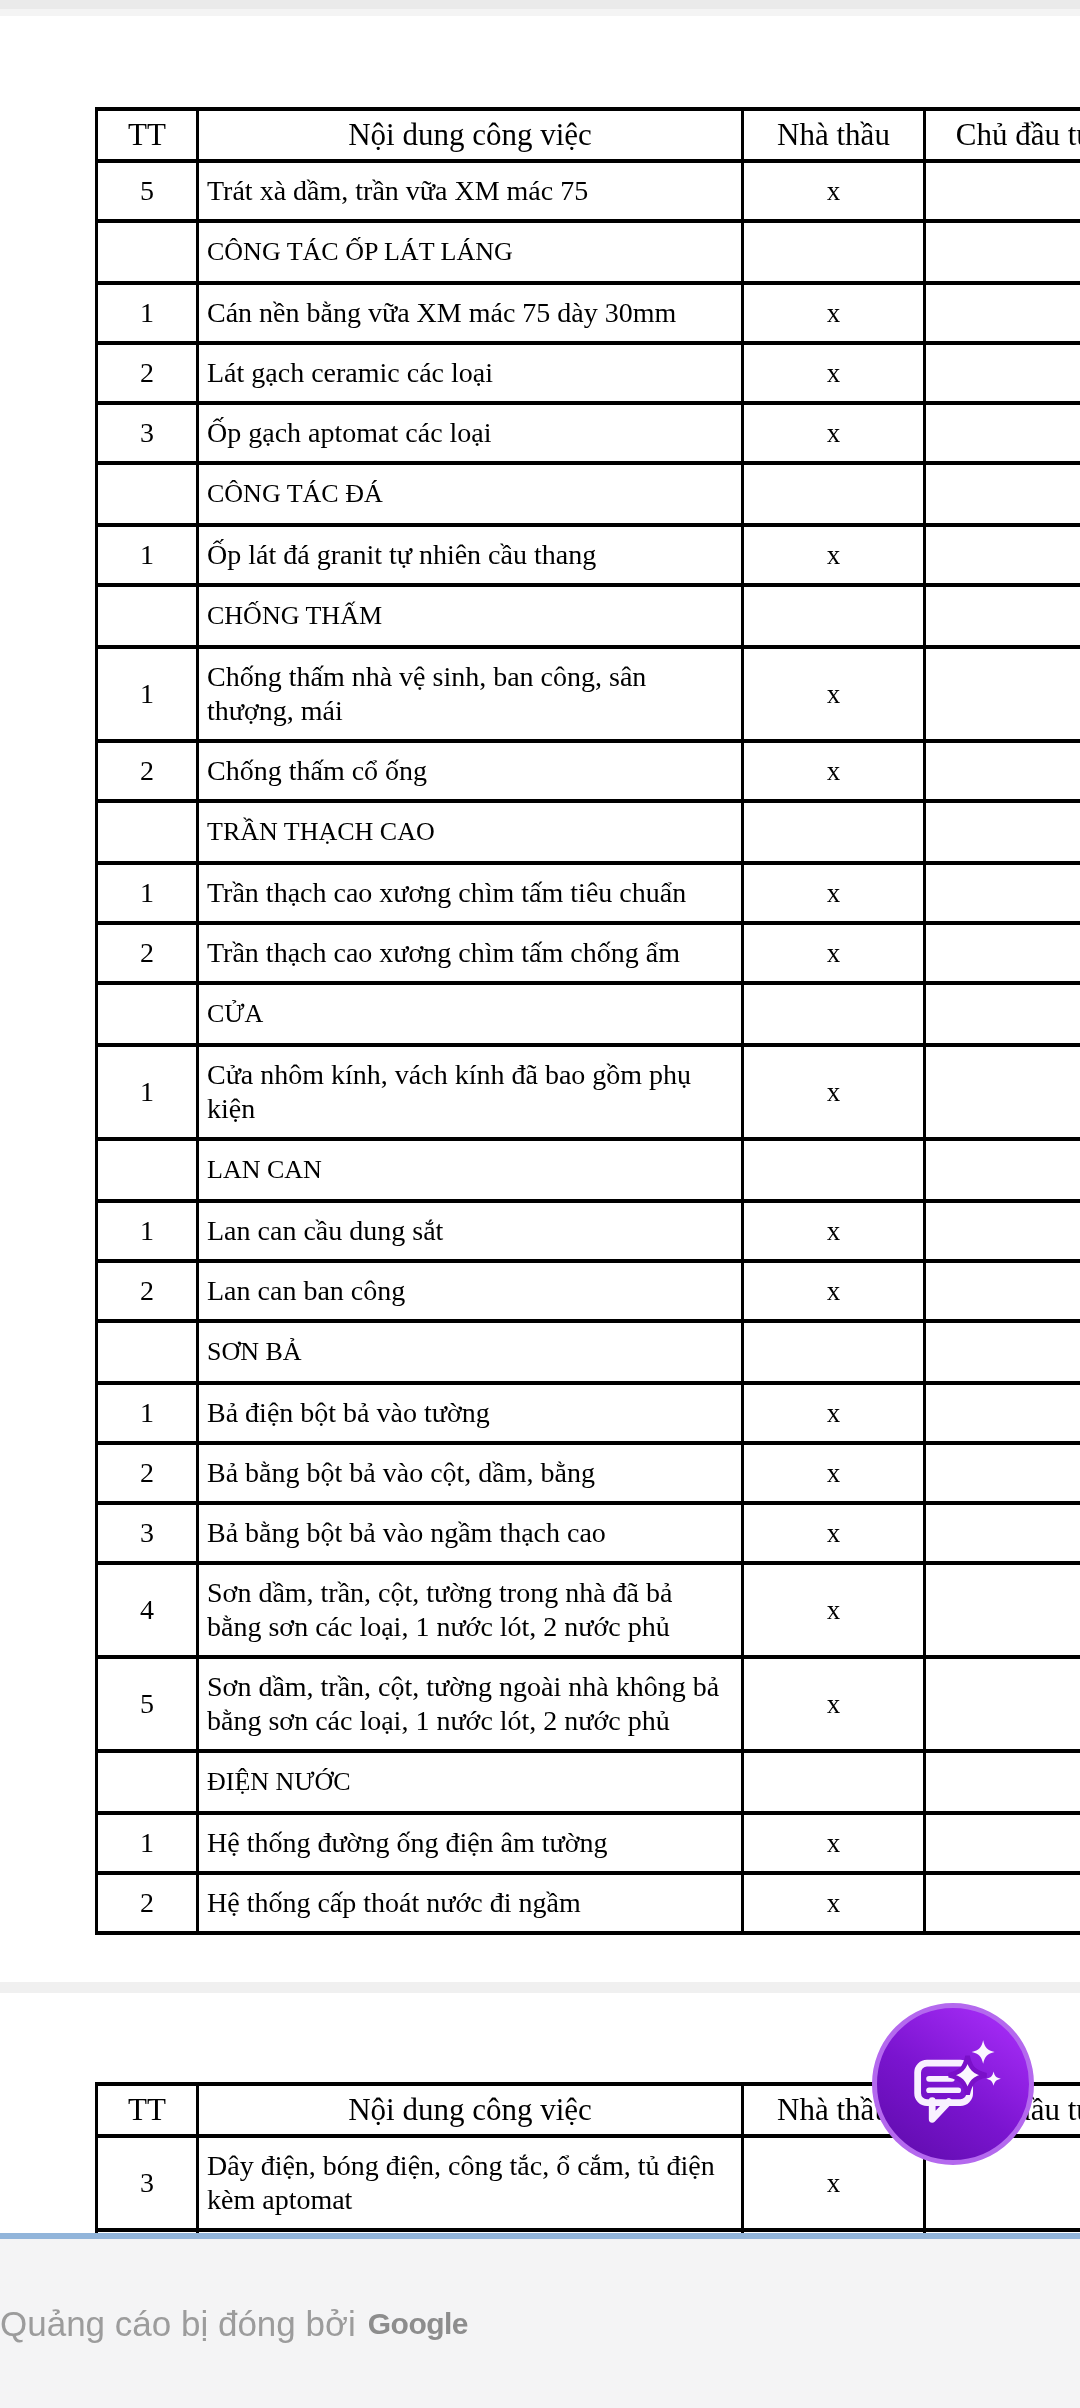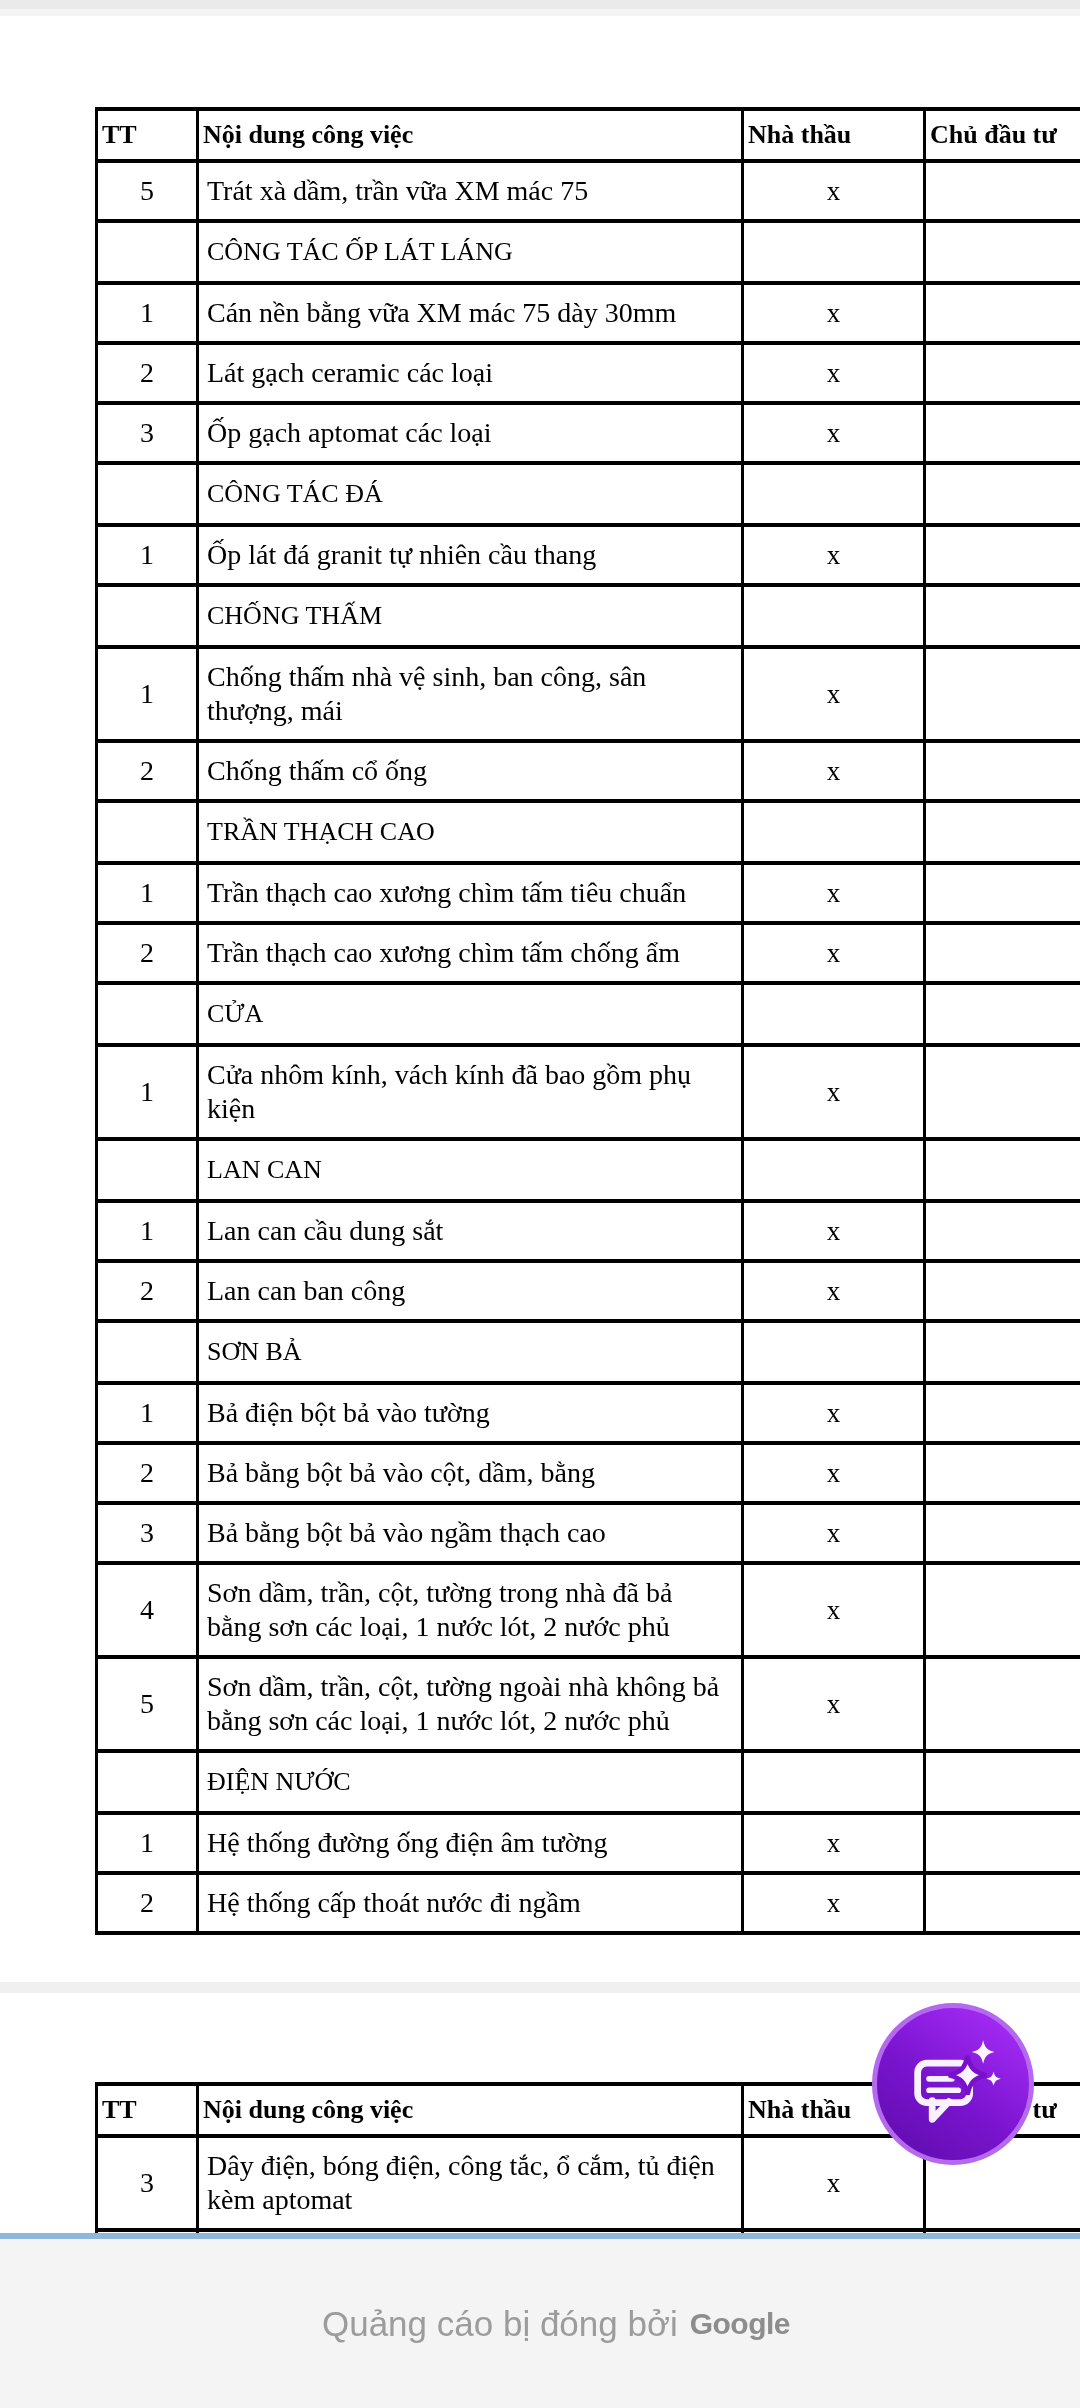--- a/index.html
+++ b/index.html
@@ -33,24 +33,24 @@
   .doc-table col.w2 { width:182px; }
   .doc-table col.w3 { width:200px; }
   .doc-table th, .doc-table td {
     border:3px solid #000;
     border-top-width:4px; border-bottom-width:4px;
     vertical-align:middle;
     font-size:28px;
     line-height:34px;
   }
   .doc-table th {
-    font-weight:bold;
-    font-size:26px;
+    font-weight:normal;
+    font-size:31px;
     padding:7px 4px;
-    text-align:left;
+    text-align:center;
   }
   .doc-table td { padding:11px 4px; }
   .doc-table td.c0, .doc-table td.c2, .doc-table td.c3 { text-align:center; }
   .doc-table td.c1 { text-align:left; padding-left:8px; padding-right:8px; }
   .doc-table tr.section td.c1 { font-weight:normal; font-size:26px; line-height:36px; }
   .doc-table td.c2 { font-size:27px; }
   .doc-table tr.partial td { padding:0; height:30px; border-bottom:none; }
 
   
   .page-separator {
@@ -63,25 +63,24 @@
   .ad-divider {
     position:absolute; left:0; top:2233px;
     width:1080px; height:6px;
     background:#92b5da; z-index:10;
   }
   
   .ad-bar {
     position:absolute; left:0; top:2239px;
     width:1080px; height:169px;
     background:#f4f4f5; z-index:10;
-    display:flex; align-items:center; justify-content:center;
+    display:flex; align-items:center; justify-content:flex-start;
     font-family:"Liberation Sans", sans-serif;
     font-size:35px; color:#9c9c9c;
     gap:12px;
-    padding-left:32px;
   }
   .ad-bar .brand {
     font-size:30px; font-weight:600; color:#8d8d8d;
     letter-spacing:-0.5px;
   }
 
   
   .fab {
     position:absolute; left:872px; top:2003px;
     width:162px; height:162px;

